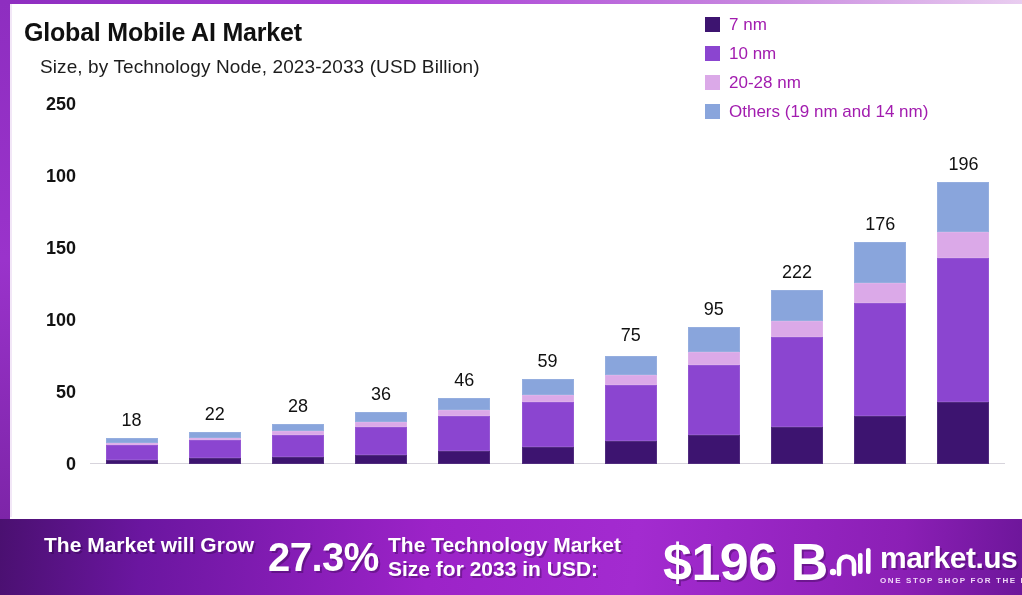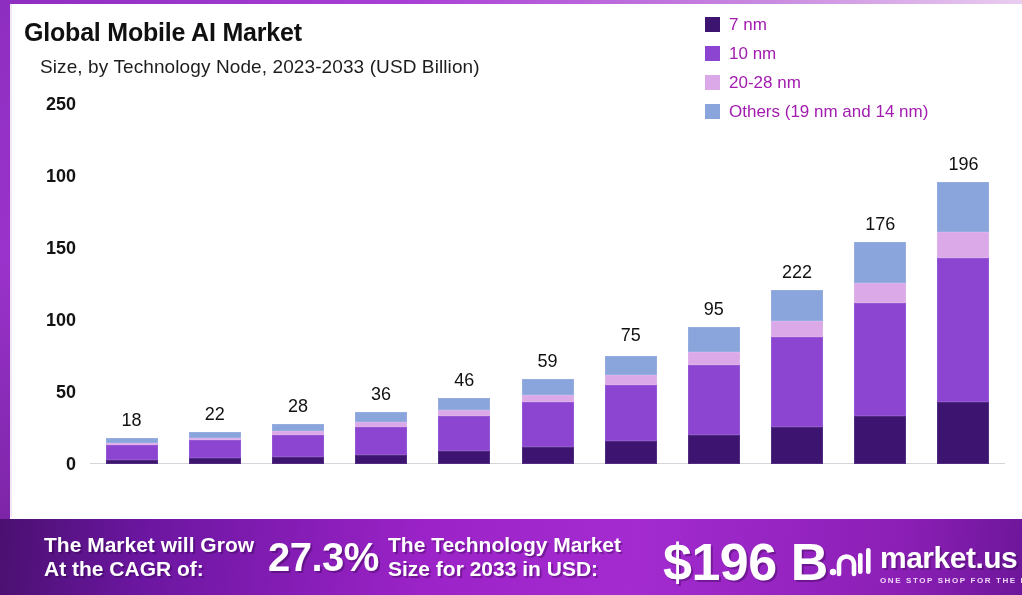--- a/index.html
+++ b/index.html
@@ -331,21 +331,20 @@
         <div class="bar-value" style="left: 873.409px; top: 49.76px;">196</div>
         <div class="x-label" style="left: 873.409px;">2033</div>
       </div>
 
   </div>
 
   <div class="banner">
     <div class="banner-inner">
       <div class="ban-text ban-cagr-label">
         <span>The Market will Grow</span><br>
-        <span>At the CAGR of:</span>
       </div>
       <div class="ban-text ban-cagr-value">27.3%</div>
       <div class="ban-text ban-forecast-label">
         <span>The Technology Market</span><br>
         <span>Size for 2033 in USD:</span>
       </div>
       <div class="ban-text ban-forecast-value">$196 B</div>
 
       <div class="logo">
         <span class="logo-mark">

